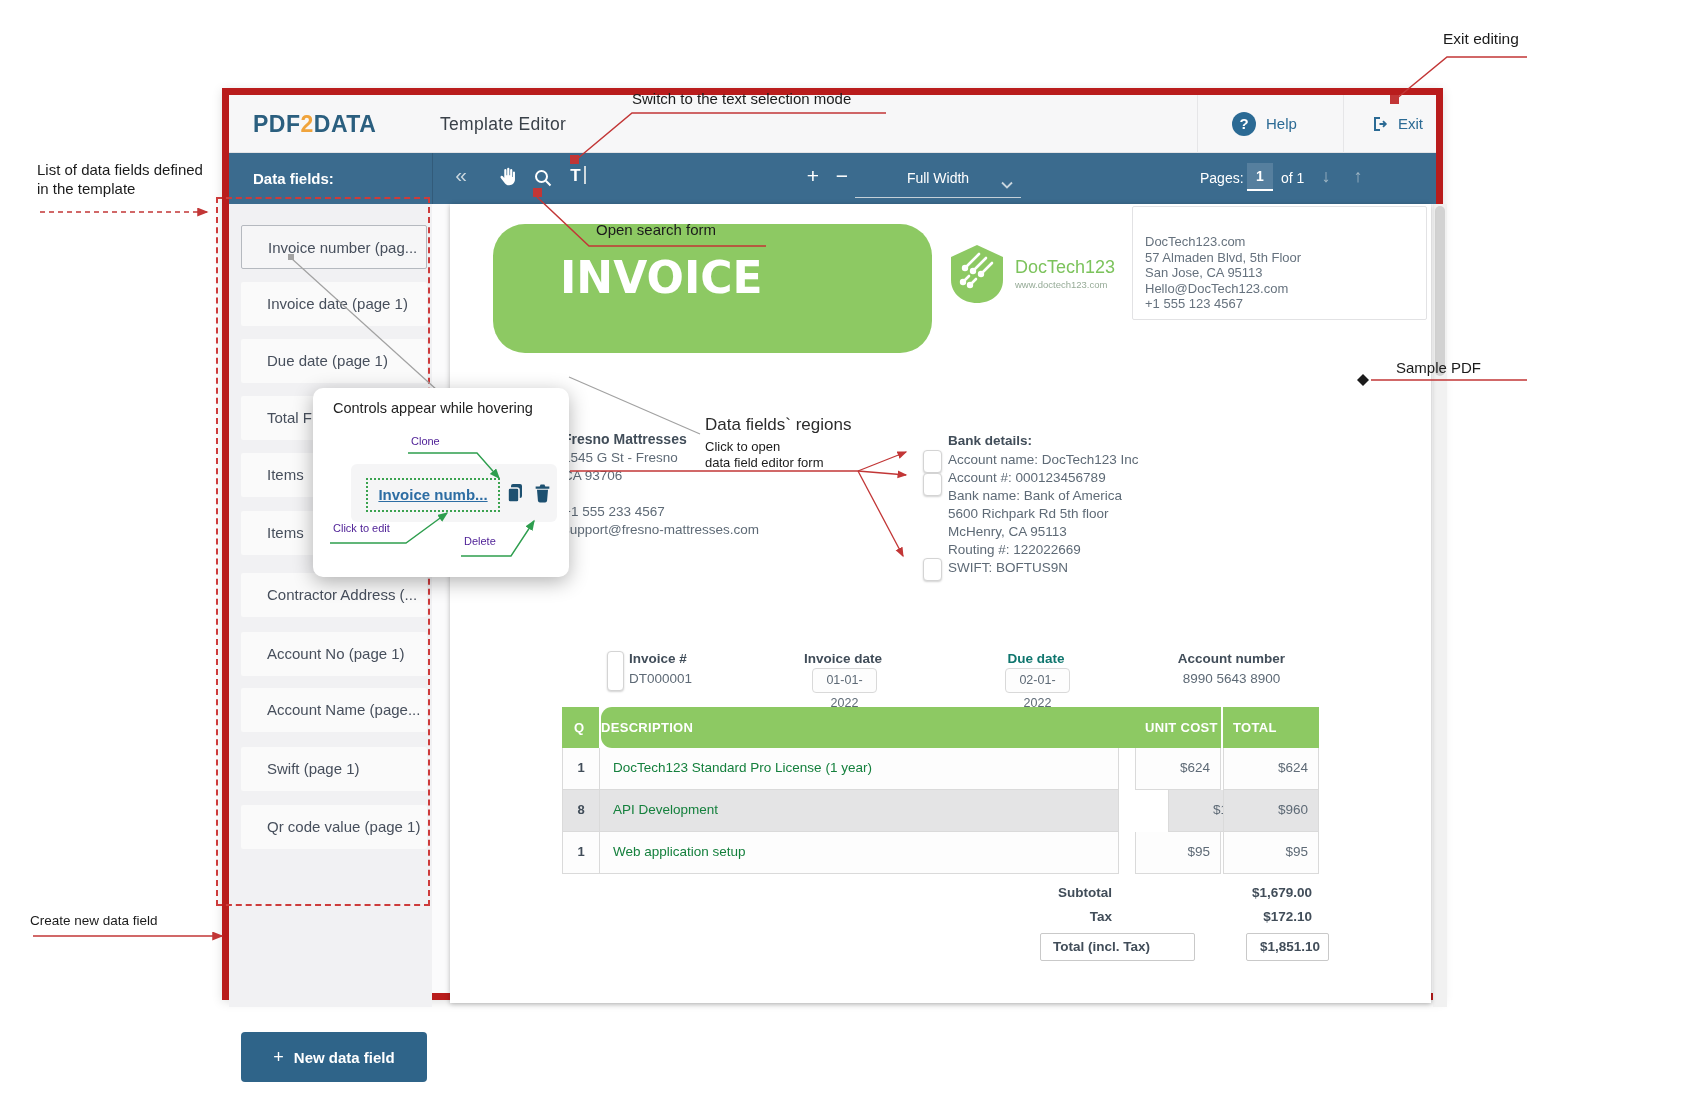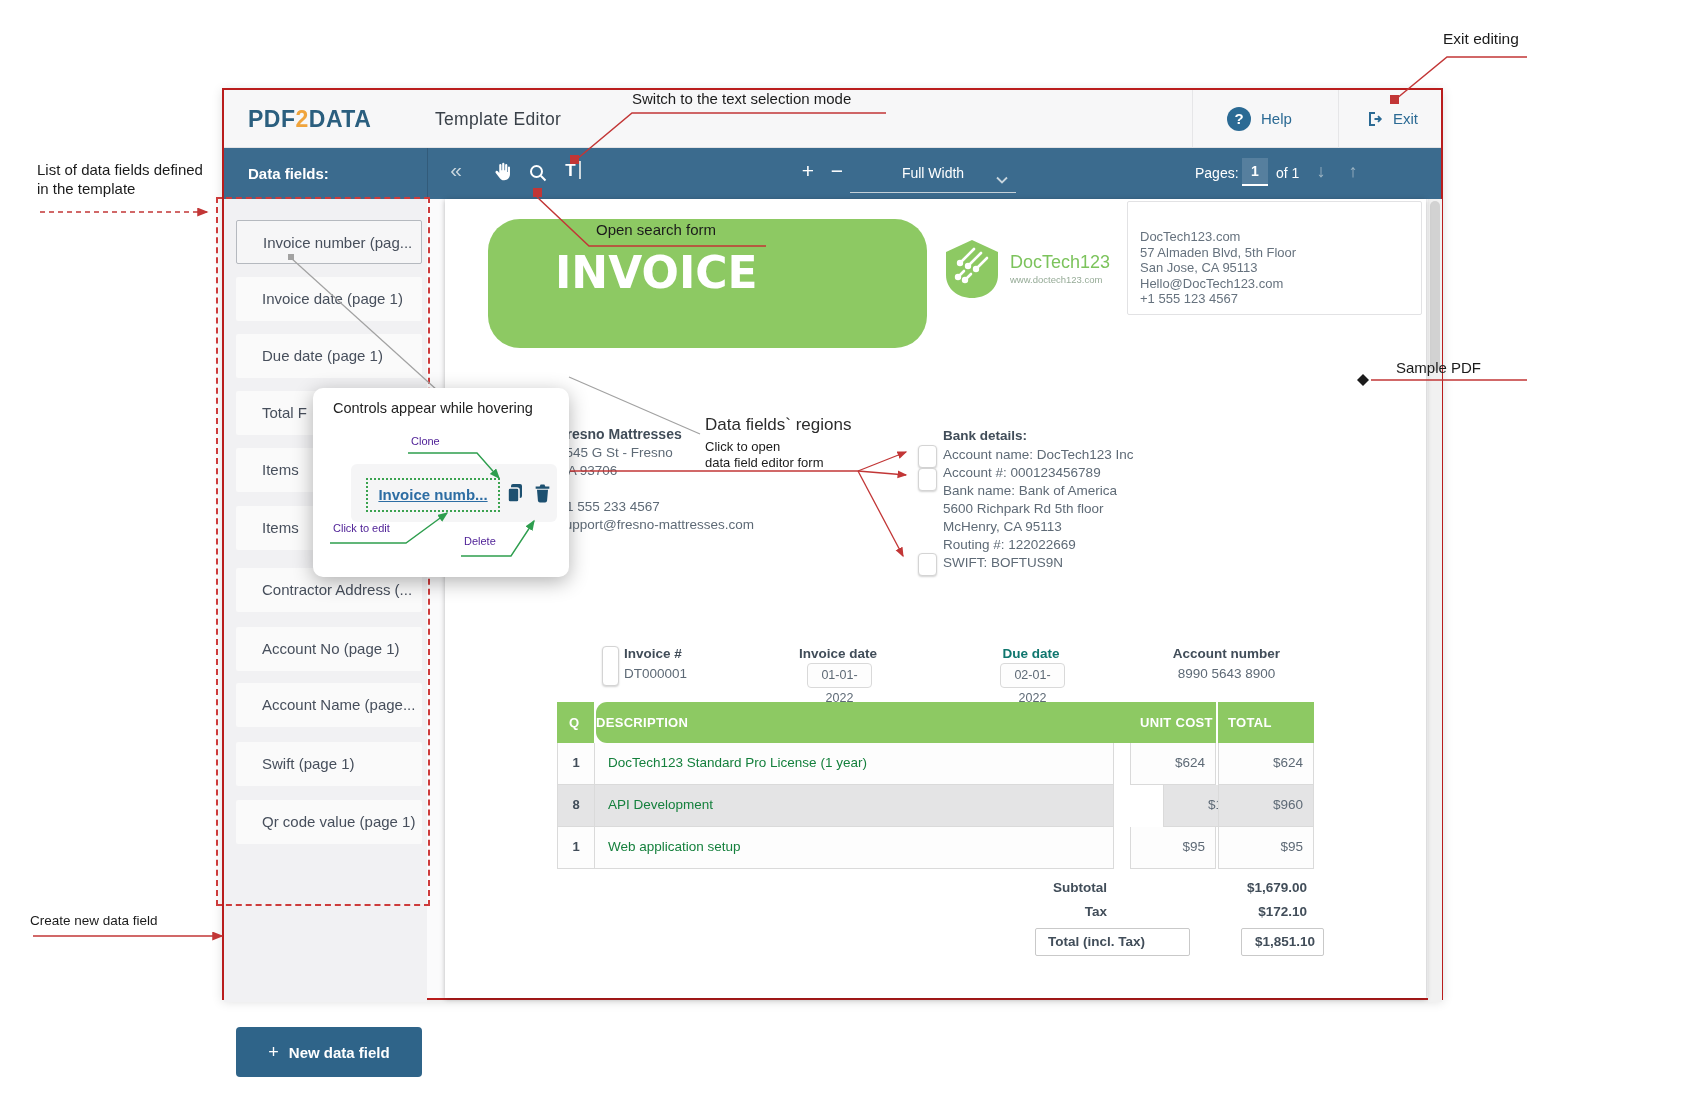--- a/index.html
+++ b/index.html
@@ -2,21 +2,21 @@
 <html><head>
 <meta charset="utf-8">
 <style>
   html,body{margin:0;padding:0;background:#fff;}
   #canvas{position:relative;width:1683px;height:1116px;background:#fff;overflow:hidden;
           font-family:"Liberation Sans",sans-serif;color:#414d59;}
   .abs{position:absolute;}
   .nowrap{white-space:nowrap;}
   
   .app{position:absolute;left:222px;top:88px;width:1221px;height:912px;background:#fff;
-       box-shadow:0 2px 10px rgba(0,0,0,.13);border:2px solid #b91c1c;box-sizing:border-box;}
+       box-shadow:0 2px 10px rgba(0,0,0,.13);border:7px solid #b91c1c;box-sizing:border-box;}
   .hdr{position:absolute;left:0;top:0;width:100%;height:58px;background:#f7f7f8;border-bottom:1px solid #e4e4e6;box-sizing:border-box;}
   .hdr-div{position:absolute;top:0;height:58px;border-left:1px solid #e6e6e8;}
   .toolbar{position:absolute;left:0;top:58px;width:100%;height:51px;background:#3b6b8e;}
   .tool{position:absolute;color:#fff;text-align:center;cursor:pointer;}
   .sidebar{position:absolute;left:0;top:109px;width:203px;height:803px;background:#f1f1f3;}
   .sitem{position:absolute;left:12px;width:186px;height:44px;background:#fafafa;border-radius:2px;
          font-size:15px;line-height:44px;color:#474f5c;padding-left:26px;box-sizing:border-box;
          white-space:nowrap;overflow:hidden;}
   .sitem.active{border:1px solid #b5b9bf;background:#f6f6f7;}
   .viewer{position:absolute;left:203px;top:109px;right:0;bottom:0;background:#fbfbfc;}

